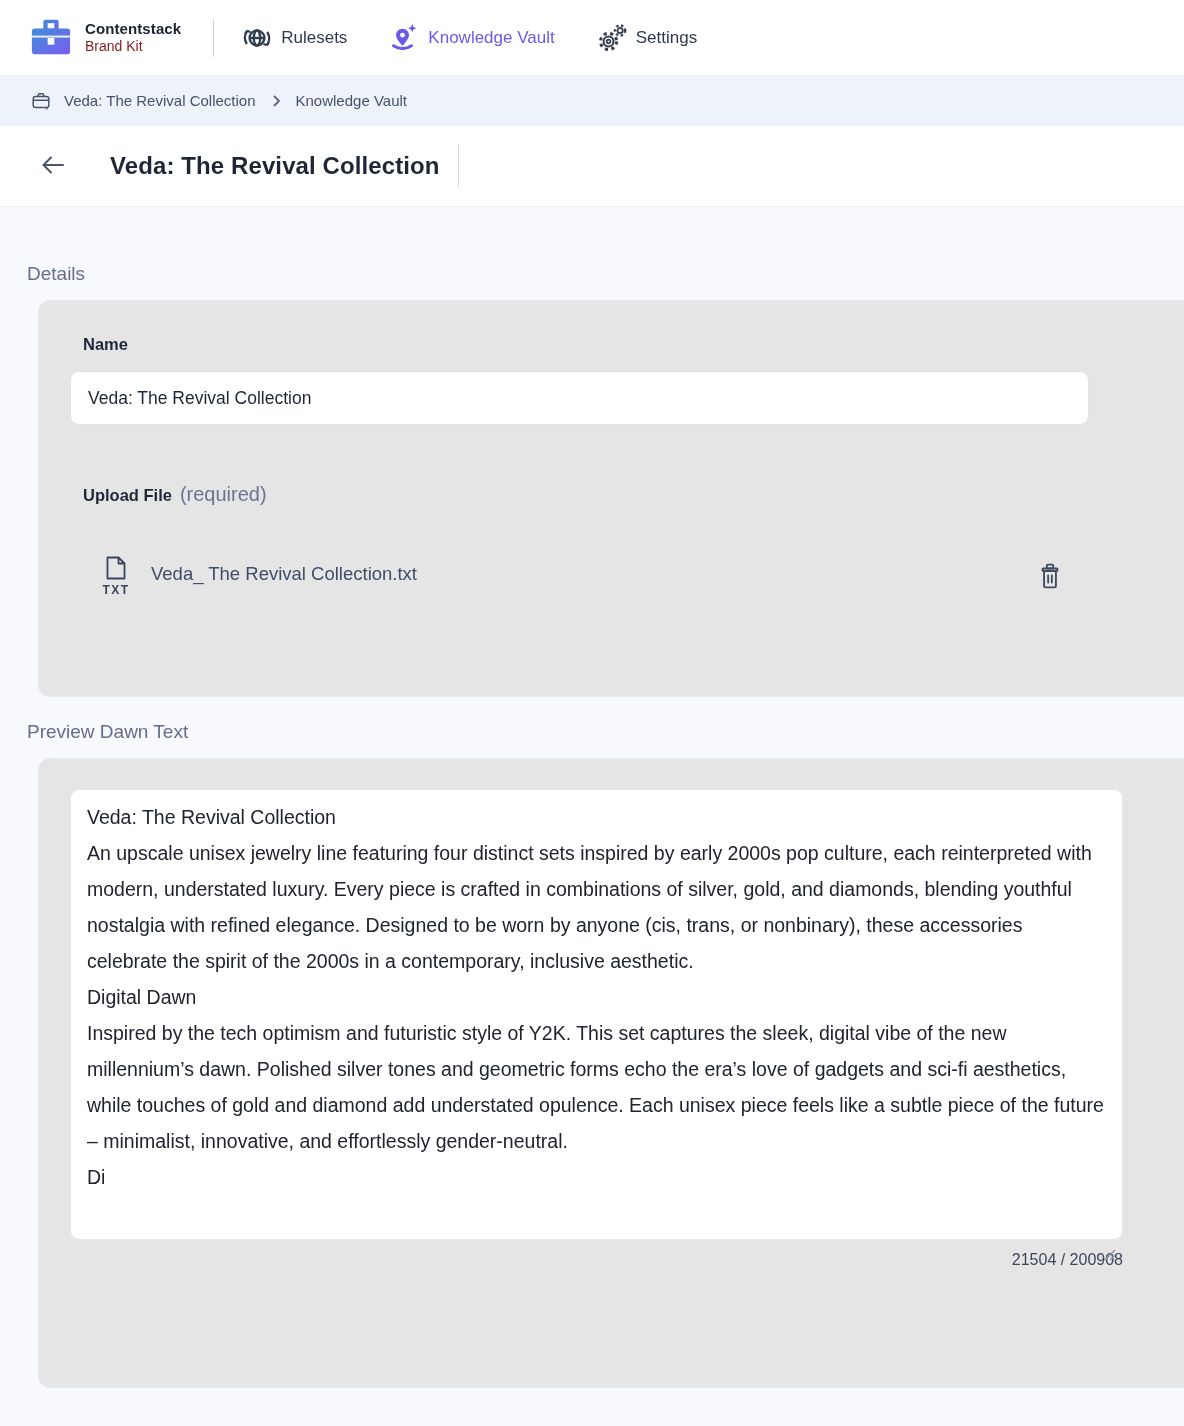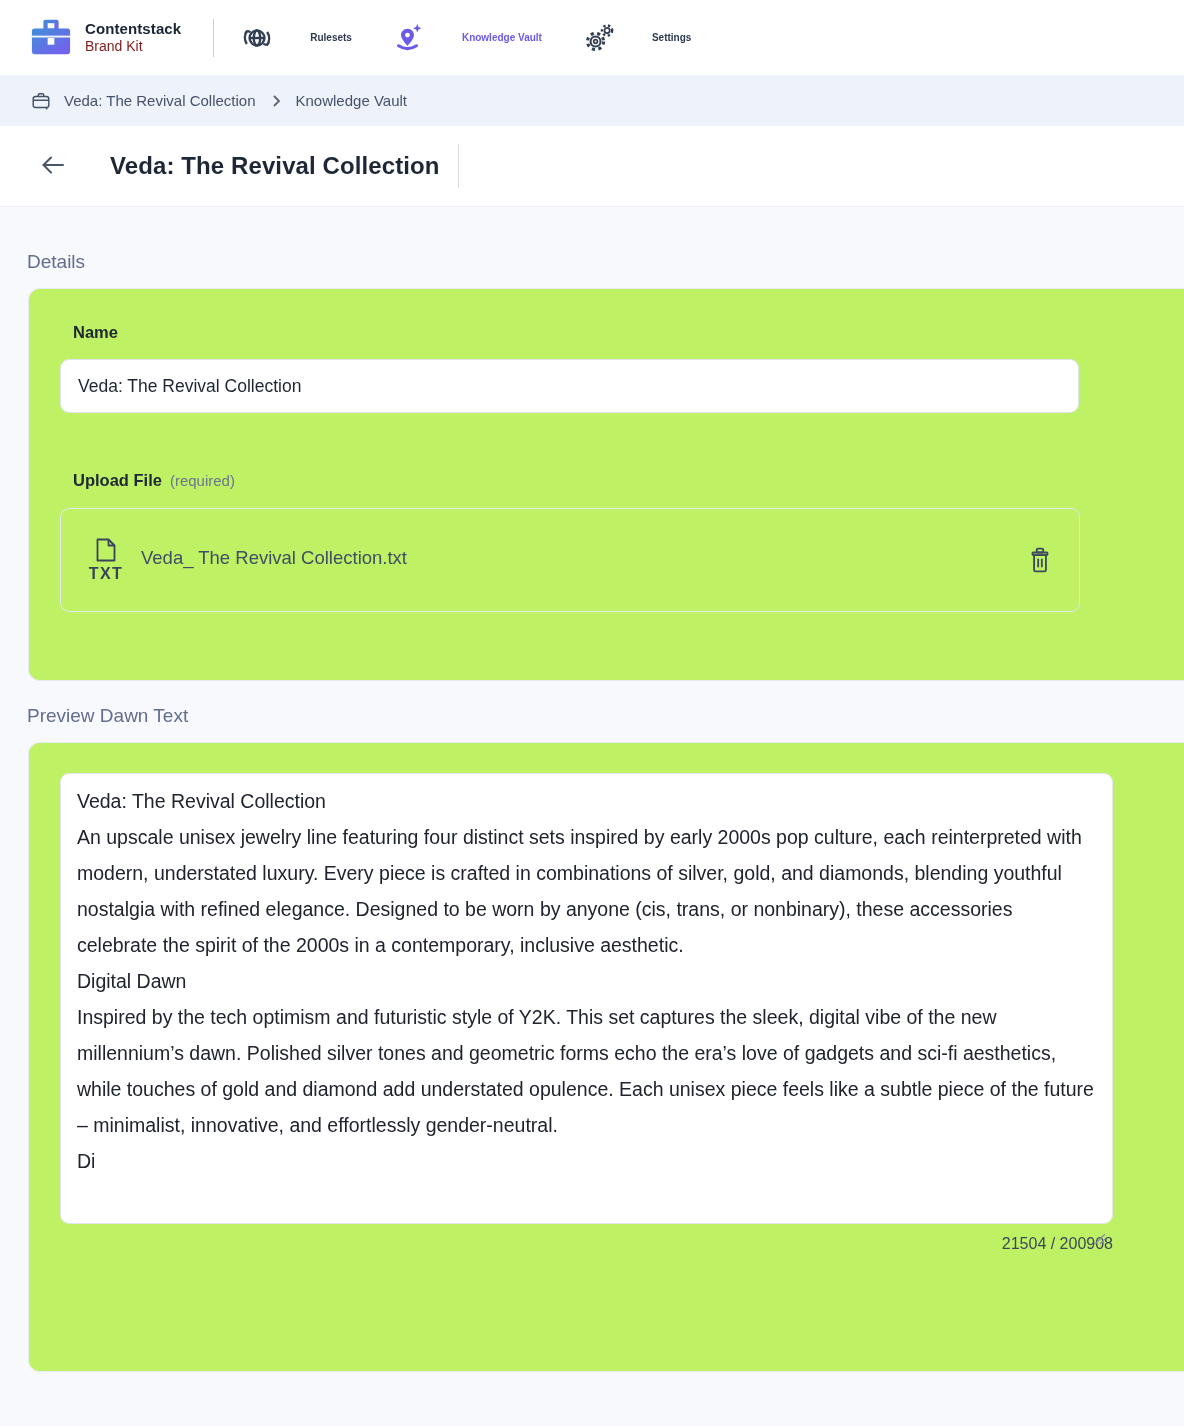--- a/index.html
+++ b/index.html
@@ -14,21 +14,21 @@
     padding:12px 30px;
   }
   .brand { display:flex; align-items:center; gap:13px; }
   .brand-logo { width:42px; height:42px; flex:0 0 auto; }
   .brand-text { line-height:1.2; }
   .brand-name { font-size:15px; font-weight:700; color:#1b2433; letter-spacing:.1px; }
   .brand-sub  { font-size:14px; color:#7f1d1d; }
   .nav-divider { width:1px; height:38px; background:#c9cfdd; margin:0 28px 0 32px; }
   .nav-items { display:flex; align-items:center; gap:42px; }
   .nav-item { display:flex; align-items:center; gap:9px; cursor:pointer; }
-  .nav-item .label { font-size:10px; font-weight:700; color:#2e3950;margin-left:29px; }
+  .nav-item .label { font-size:17px; font-weight:400; color:#2e3950; }
   .nav-item.active .label { color:#6a5ae8; }
   .nav-icon { width:30px; height:30px; display:block; }
   
   .breadcrumb-bar {
     height:51px; background:#edf2fb; display:flex; align-items:center;
     padding:0 30px; gap:12px;
   }
   .crumb { font-size:15px; color:#46526a; }
   .crumb-chev { width:16px; height:16px; }
   .crumb-icon { width:22px; height:22px; }
@@ -38,45 +38,45 @@
     padding:0 38px; border-bottom:1px solid #eef0f5;
   }
   .back-btn { width:30px; height:30px; background:none; border:none; cursor:pointer; padding:0; }
   .back-btn svg { width:26px; height:26px; }
   .page-title {
     font-size:24px; font-weight:700; color:#1f2736; margin-left:42px;
     letter-spacing:.1px;
   }
   .title-divider { width:1px; height:44px; background:#d9dde6; margin-left:18px; }
   
-  .section-label { font-size:19px; color:#636e8e; margin:44px 0 15px 27px; }
+  .section-label { font-size:19px; color:#636e8e; margin:56px 0 15px 27px; }
   .card {
-    margin-left:28px; background:#bef264;
+    margin-left:38px; background:#e5e5e5;
     border:1px solid #e6eaf2; border-right:none;
     border-radius:12px 0 0 12px;
   }
   .details-card { padding:34px 0 68px 31px; }
   .field-label { font-size:16.5px; font-weight:700; color:#1f2736; margin-left:13px; }
-  .req { font-weight:400; color:#6b7490; font-size:15px; margin-left:8px; }
+  .req { font-weight:400; color:#6b7490; font-size:20px; margin-left:8px; }
   .name-wrap { width:1019px; }
   .text-input {
     display:block; width:1019px; height:54px; margin-top:17px;
     border:1px solid #dde2ec; border-radius:9px; background:#fff;
     font-family:inherit; font-size:17.5px; color:#1f2633; padding:0 17px;
   }
   .counter { font-size:16px; color:#3e4759; text-align:right; margin-top:11px; }
   .upload-block { margin-top:58px; }
   .file-box {
     width:1020px; height:104px; margin-top:18px;
     border:1px solid #e3e7f0; border-radius:9px;
     display:flex; align-items:center; padding:0 24px 0 27px; gap:17px;
   }
   .filetype { display:flex; flex-direction:column; align-items:center; width:36px; }
   .filetype svg { width:28px; height:26px; }
-  .filetype .ext { font-size:16px; font-weight:700; letter-spacing:1.5px; color:#39445c; margin-top:2px; }
+  .filetype .ext { font-size:12px; font-weight:700; letter-spacing:1.5px; color:#39445c; margin-top:2px; }
   .fileinfo { flex:1; padding-bottom:4px; }
   .filename { font-size:18.5px; color:#414d66; }
   .filesize { font-size:14.5px; color:#5f6a82; margin-top:8px; }
   .trash-btn { background:none; border:none; cursor:pointer; padding:2px; }
   .trash-btn svg { width:26px; height:28px; display:block; }
   
   .preview-label { margin-top:24px; }
   .preview-card { padding:30px 0 40px 31px; min-height:630px; }
   .preview-wrap { position:relative; width:1053px; }
   .preview-area {

